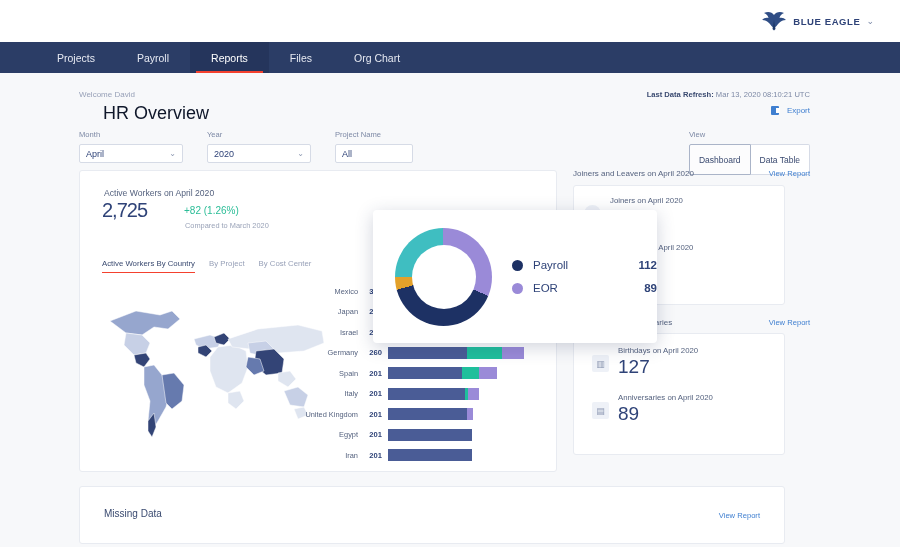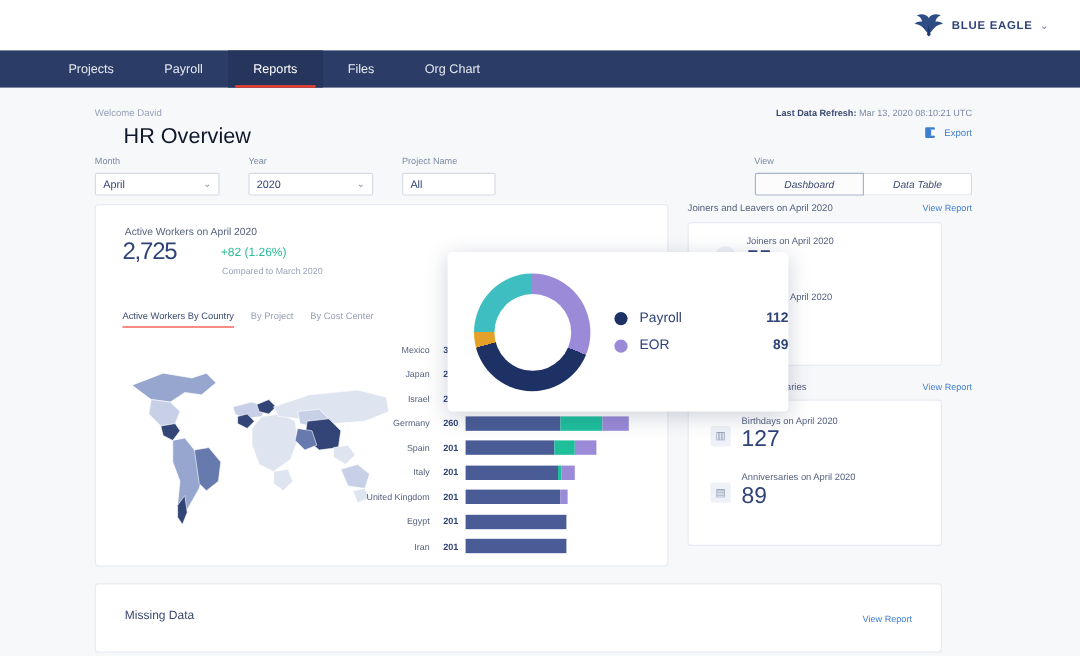--- a/index.html
+++ b/index.html
@@ -59,23 +59,23 @@
   .filters { position: absolute; left: 79px; top: 57px; display: flex; gap: 24px; }
   .field-label { font-size: 7.6px; color: #7d89a5; margin-bottom: 5px; }
   .select { width: 104px; height: 19px; background: #ffffff; border: 1px solid #d6dbe6;
     border-radius: 2px; display: flex; align-items: center; justify-content: space-between;
     padding: 0 6px; font-size: 9px; color: #2f4378; cursor: pointer; }
   .select-v { width: 78px; }
   .sel-caret { font-size: 8px; color: #8e99b3; }
 
   .viewbox { position: absolute; right: 90px; top: 57px; }
   .view-btns { display: flex; }
-  .view-btn { height: 19px; padding: 0 24px; font-size: 8.5px; color: #3a4a70;
+  .view-btn { height: 31px; padding: 0 9px; font-size: 8.5px; color: #3a4a70;
     background: #ffffff; border: 1px solid #d6dbe6; display: flex; align-items: center;
-    cursor: pointer; font-style: italic; }
+    cursor: pointer; }
   .view-btn:first-child { border-radius: 2px 0 0 2px; }
   .view-btn:last-child { border-radius: 0 2px 2px 0; border-left: none; }
   .view-btn.active { background: #fcfcfd; border-color: #aab4c8; }
 
   
   .card { position: absolute; background: #ffffff; border: 1px solid #e8ebf1;
     border-radius: 3px; }
   .card-main { left: 79px; top: 97px; width: 478px; height: 302px; }
 
   .aw-label { position: absolute; left: 24px; top: 17px; font-size: 8.6px; color: #55627f; }
@@ -331,21 +331,21 @@
               </div>
             </div>
           </div>
       </div>
     </div>
 
     <div class="sec-head" style="left:573px; top:96px;">Joiners and Leavers on April 2020</div>
     <div class="sec-head view-report" style="right:90px; top:96px;">View Report</div>
 
     <div class="card card-jl">
-      <div class="metric" style="left:22px; top:10px;">
+      <div class="metric" style="left:10px; top:10px;">
         <span class="metric-ico">+</span>
         <span>
           <span class="metric-label" style="display:block">Joiners on April 2020</span>
           <span class="metric-num" style="display:block">55</span>
         </span>
       </div>
       <div class="metric" style="left:18px; top:57px;">
         <span class="metric-ico">−</span>
         <span>
           <span class="metric-label" style="display:block">Leavers on April 2020</span>

